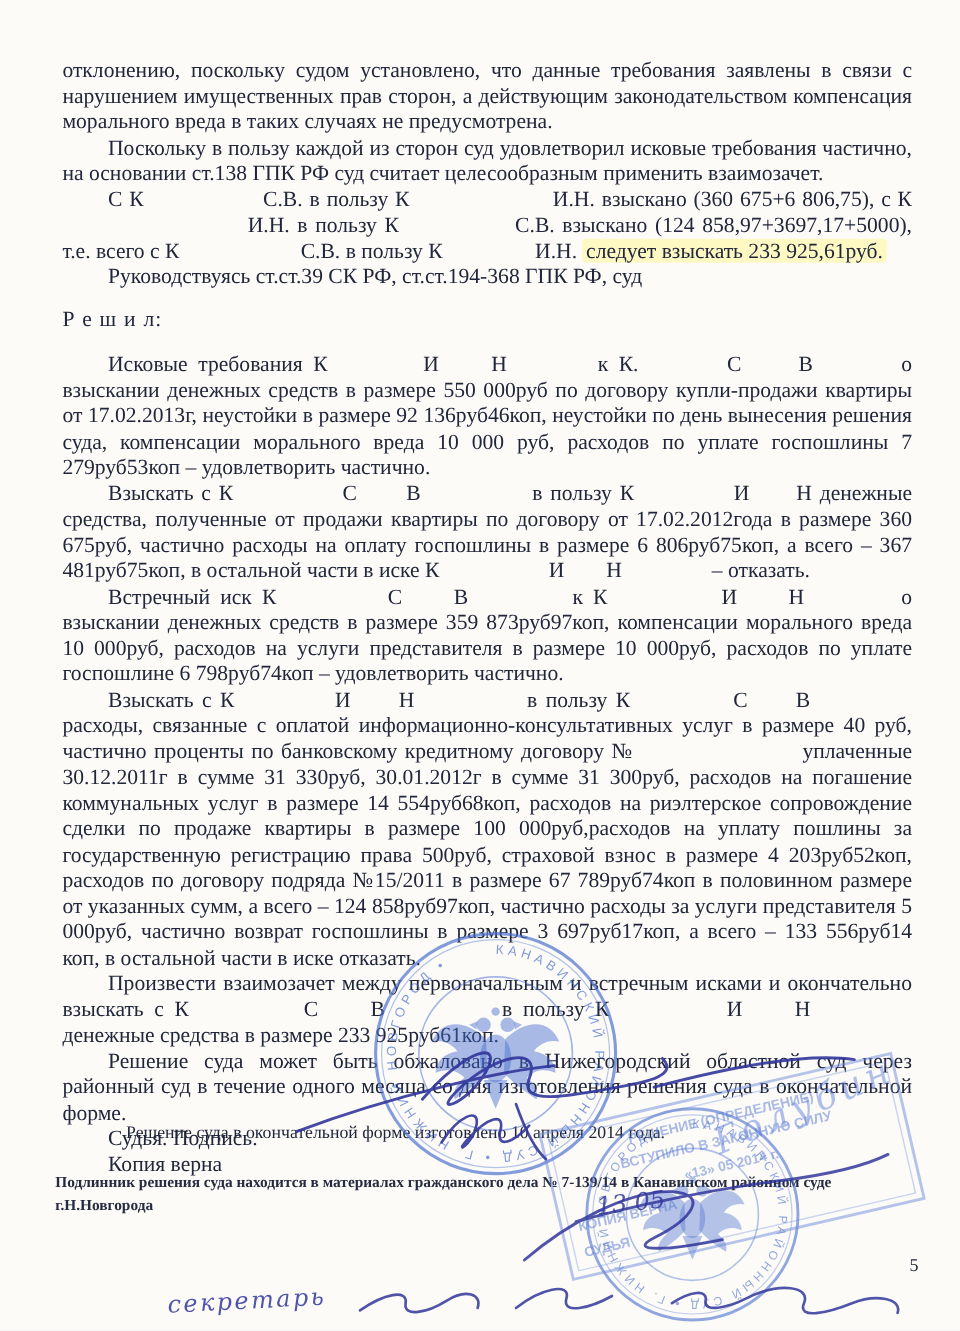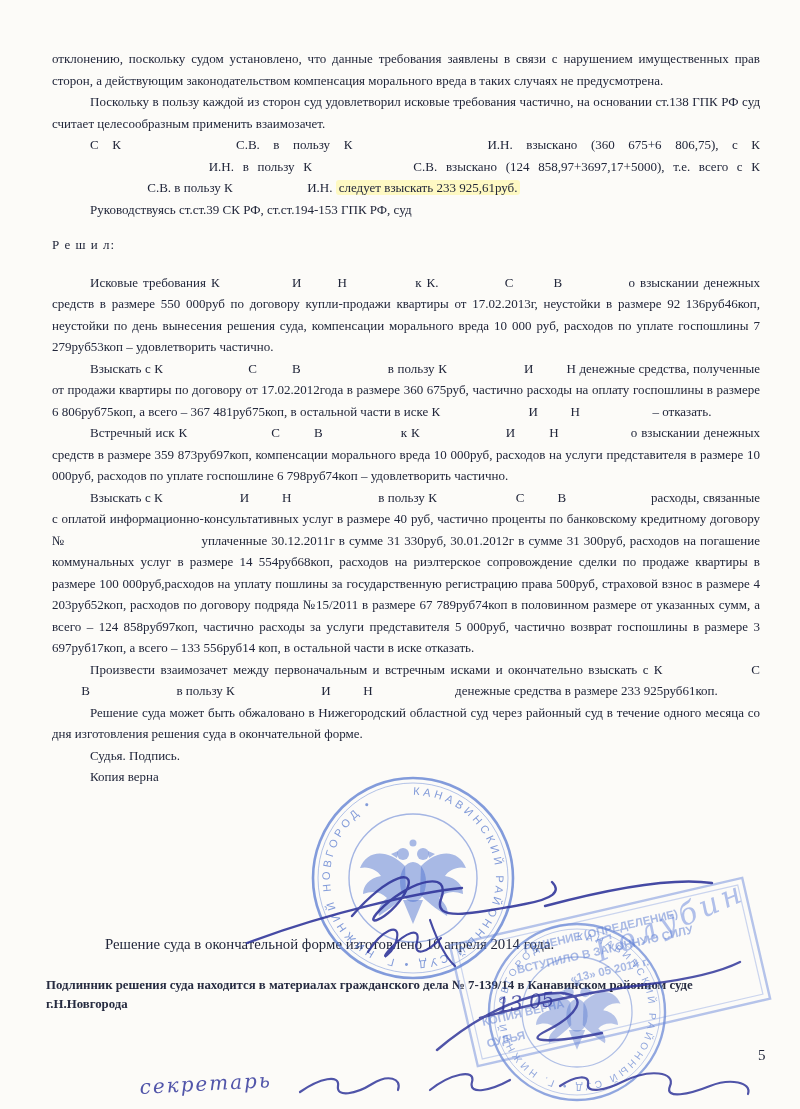--- a/index.html
+++ b/index.html
@@ -10,21 +10,21 @@
     margin:0 auto;
     background:#fcfbf8;
     overflow:hidden;
     font-family:"Liberation Serif","DejaVu Serif",serif;
     color:#21263a;
   }
   .doc-body{
     position:absolute;
     left:52px;top:48px;
     width:708px;
-    font-size:13px;
+    font-size:18px;
     line-height:21.5px;
     text-align:justify;
   }
   .para{margin:0;}
   .para.indent{text-indent:38px;}
   .para.center{
     text-indent:0;
     margin:14px 0 16px 0;
     letter-spacing:1px;
   }
@@ -80,21 +80,21 @@
 </style>
 </head>
 <body>
 
 <div class="page">
 
   <div class="doc-body">
       <div class="para"><span>отклонению, поскольку судом установлено, что данные требования заявлены в связи с нарушением имущественных прав сторон, а действующим законодательством компенсация морального вреда в таких случаях не предусмотрена. </span></div>
       <div class="para indent"><span>Поскольку в пользу каждой из сторон суд удовлетворил  исковые требования частично, на основании ст.138 ГПК РФ суд считает целесообразным применить взаимозачет. </span></div>
       <div class="para indent"><span>С К </span><span class="gap" style="width: 88px;"></span> <span>С.В. в пользу К </span><span class="gap" style="width: 108px;"></span> <span>И.Н. взыскано (360 675+6 806,75), с К </span><span class="gap" style="width: 148px;"></span> <span>И.Н. в пользу К </span><span class="gap" style="width: 84px;"></span> <span>С.В. взыскано (124 858,97+3697,17+5000), т.е. всего с К </span><span class="gap" style="width: 92px;"></span> <span>С.В. в пользу К </span><span class="gap" style="width: 68px;"></span> <span>И.Н.  </span><span class="hl">следует взыскать 233 925,61руб.</span></div>
-      <div class="para indent"><span>Руководствуясь ст.ст.39  СК РФ, ст.ст.194-153 ГПК РФ, суд </span></div>
+      <div class="para indent"><span>Руководствуясь ст.ст.39  СК РФ, ст.ст.194-368 ГПК РФ, суд </span></div>
       <div class="para center"><span>Р е ш и л: </span></div>
       <div class="para indent"><span>Исковые требования К </span><span class="gap" style="width: 62px;"></span> <span>И </span><span class="gap" style="width: 26px;"></span> <span>Н </span><span class="gap" style="width: 58px;"></span> <span>к К. </span><span class="gap" style="width: 56px;"></span> <span>С </span><span class="gap" style="width: 30px;"></span> <span>В </span><span class="gap" style="width: 56px;"></span> <span>о взыскании денежных средств в размере 550 000руб по договору купли-продажи квартиры от 17.02.2013г, неустойки в размере 92 136руб46коп, неустойки по день вынесения решения суда, компенсации морального вреда 10 000 руб,  расходов по уплате госпошлины 7 279руб53коп – удовлетворить частично. </span></div>
       <div class="para indent"><span>Взыскать с К </span><span class="gap" style="width: 78px;"></span> <span>С </span><span class="gap" style="width: 28px;"></span> <span>В </span><span class="gap" style="width: 80px;"></span> <span>в пользу К </span><span class="gap" style="width: 70px;"></span> <span>И </span><span class="gap" style="width: 26px;"></span> <span>Н  </span><span>денежные средства, полученные от продажи квартиры по договору от 17.02.2012года в размере 360 675руб, частично расходы  на оплату госпошлины в размере  6 806руб75коп, а всего – 367 481руб75коп, в остальной части в иске К </span><span class="gap" style="width: 82px;"></span> <span>И </span><span class="gap" style="width: 26px;"></span> <span>Н </span><span class="gap" style="width: 66px;"></span> <span>– отказать. </span></div>
       <div class="para indent"><span>Встречный иск К </span><span class="gap" style="width: 76px;"></span> <span>С </span><span class="gap" style="width: 26px;"></span> <span>В </span><span class="gap" style="width: 70px;"></span> <span>к К </span><span class="gap" style="width: 78px;"></span> <span>И </span><span class="gap" style="width: 26px;"></span> <span>Н </span><span class="gap" style="width: 64px;"></span> <span>о взыскании денежных средств в размере 359 873руб97коп, компенсации морального вреда 10 000руб, расходов на услуги представителя в размере 10 000руб, расходов по уплате госпошлине 6 798руб74коп – удовлетворить частично. </span></div>
       <div class="para indent"><span>Взыскать с К </span><span class="gap" style="width: 70px;"></span> <span>И </span><span class="gap" style="width: 26px;"></span> <span>Н </span><span class="gap" style="width: 80px;"></span> <span>в пользу К </span><span class="gap" style="width: 72px;"></span> <span>С </span><span class="gap" style="width: 26px;"></span> <span>В </span><span class="gap" style="width: 78px;"></span> <span>расходы, связанные с оплатой информационно-консультативных услуг в размере 40 руб, частично проценты по банковскому кредитному договору № </span><span class="gap" style="width: 128px;"></span> <span>уплаченные 30.12.2011г в сумме 31 330руб, 30.01.2012г в сумме 31 300руб, расходов на погашение коммунальных услуг в размере 14 554руб68коп, расходов на риэлтерское сопровождение сделки по продаже квартиры в размере 100 000руб,расходов на уплату пошлины за государственную регистрацию права 500руб, страховой взнос в размере 4 203руб52коп, расходов по договору подряда №15/2011 в размере 67 789руб74коп в половинном размере от указанных сумм, а всего – 124 858руб97коп, частично расходы за услуги представителя 5 000руб, частично возврат госпошлины в размере 3 697руб17коп, а всего – 133 556руб14 коп, в остальной части в иске отказать. </span></div>
       <div class="para indent"><span>Произвести взаимозачет между первоначальным и встречным исками и окончательно взыскать с К </span><span class="gap" style="width: 78px;"></span> <span>С </span><span class="gap" style="width: 26px;"></span> <span>В </span><span class="gap" style="width: 80px;"></span> <span>в пользу К </span><span class="gap" style="width: 80px;"></span> <span>И </span><span class="gap" style="width: 26px;"></span> <span>Н </span><span class="gap" style="width: 76px;"></span> <span>денежные средства в размере 233 925руб61коп. </span></div>
       <div class="para indent"><span>Решение суда может быть обжаловано в Нижегородский областной суд через районный суд в течение одного месяца со дня изготовления решения суда в окончательной форме. </span></div>
       <div class="para indent plain"><span>Судья. Подпись. </span></div>
       <div class="para indent plain"><span>Копия верна </span></div>
     </div>

